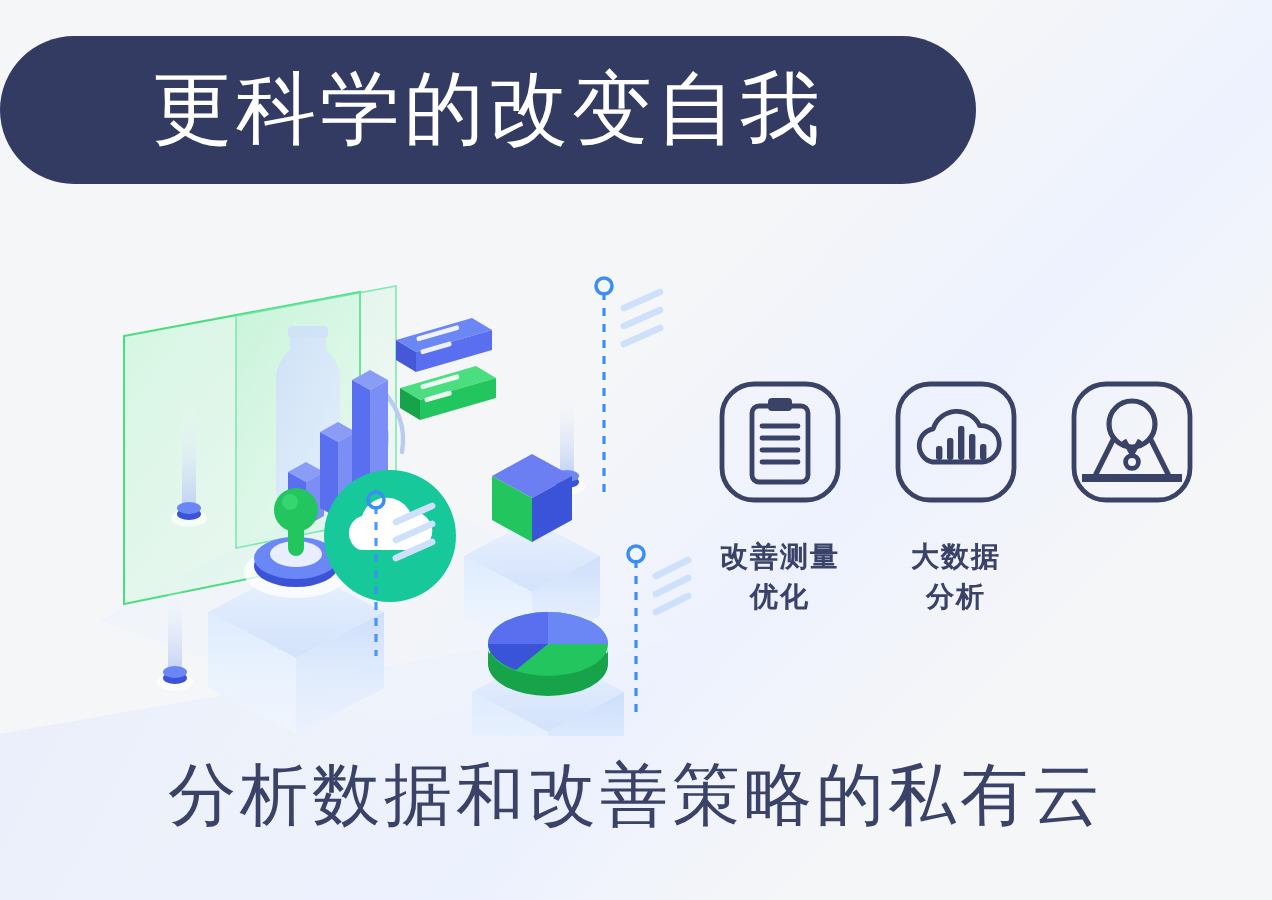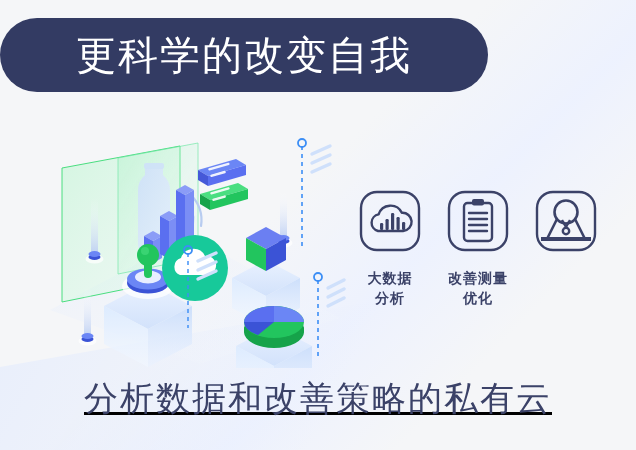--- a/index.html
+++ b/index.html
@@ -60,21 +60,21 @@
     color:#3b4268;
     font-size:14px;
     line-height:20px;
     text-align:center;
     font-weight:700;
     letter-spacing:1px;
     white-space:pre-line;
   }
 
   
-  .tagline-wrap{position:absolute;left:0;top:378px;width:636px;display:flex;justify-content:center;text-decoration:underline;}
+  .tagline-wrap{position:absolute;left:0;top:378px;width:636px;display:flex;justify-content:center;}
   .tagline{
     color:#3b4268;
     font-size:34px;
     letter-spacing:2px;
     font-weight:400;
     white-space:nowrap;
     line-height:1.2;
   }
 </style>
 </head>
@@ -279,55 +279,55 @@
         <g stroke="#cfe0fb" stroke-width="3.4" stroke-linecap="round">
           <line x1="288" y1="160" x2="304" y2="152"></line>
           <line x1="288" y1="169" x2="304" y2="161"></line>
           <line x1="288" y1="178" x2="304" y2="170"></line>
         </g>
       </g>
     </svg>
   </div>
 
   <div class="features">
+
+    <div class="feature">
+      <span class="feature-icon">
+        <svg width="62" height="62" viewBox="0 0 62 62" xmlns="http://www.w3.org/2000/svg">
+          <rect x="2" y="2" width="58" height="58" rx="16" fill="none" stroke="#3b4268" stroke-width="2.4"></rect>
+          <rect x="17" y="13" width="28" height="38" rx="3.5" fill="none" stroke="#3b4268" stroke-width="2.4"></rect>
+          <rect x="25" y="9" width="12" height="6.5" rx="2" fill="#3b4268"></rect>
+          <g stroke="#3b4268" stroke-width="2.4" stroke-linecap="round">
+            <line x1="22" y1="23" x2="40" y2="23"></line>
+            <line x1="22" y1="29" x2="40" y2="29"></line>
+            <line x1="22" y1="35" x2="40" y2="35"></line>
+            <line x1="22" y1="41" x2="40" y2="41"></line>
+          </g>
+        </svg>
+      </span>
+      <span class="feature-label">改善测量
+优化</span>
+    </div>
 
     <div class="feature">
       <span class="feature-icon">
         <svg width="62" height="62" viewBox="0 0 62 62" xmlns="http://www.w3.org/2000/svg">
           <rect x="2" y="2" width="58" height="58" rx="16" fill="none" stroke="#3b4268" stroke-width="2.4"></rect>
           <path d="M19 41 a8.5 8.5 0 0 1 .6 -16.6 a12.5 12.5 0 0 1 23.2 -1.6 a8.5 8.5 0 0 1 1.4 18.2 z" fill="none" stroke="#3b4268" stroke-width="2.4" stroke-linejoin="round"></path>
           <g fill="#3b4268">
             <rect x="21" y="33" width="3.2" height="7" rx="1.2"></rect>
             <rect x="26.5" y="29" width="3.2" height="11" rx="1.2"></rect>
             <rect x="32" y="23" width="3.2" height="17" rx="1.2"></rect>
             <rect x="37.5" y="27" width="3.2" height="13" rx="1.2"></rect>
             <rect x="43" y="32" width="3.2" height="8" rx="1.2"></rect>
           </g>
         </svg>
       </span>
       <span class="feature-label">大数据
 分析</span>
-    </div>
-
-    <div class="feature">
-      <span class="feature-icon">
-        <svg width="62" height="62" viewBox="0 0 62 62" xmlns="http://www.w3.org/2000/svg">
-          <rect x="2" y="2" width="58" height="58" rx="16" fill="none" stroke="#3b4268" stroke-width="2.4"></rect>
-          <rect x="17" y="13" width="28" height="38" rx="3.5" fill="none" stroke="#3b4268" stroke-width="2.4"></rect>
-          <rect x="25" y="9" width="12" height="6.5" rx="2" fill="#3b4268"></rect>
-          <g stroke="#3b4268" stroke-width="2.4" stroke-linecap="round">
-            <line x1="22" y1="23" x2="40" y2="23"></line>
-            <line x1="22" y1="29" x2="40" y2="29"></line>
-            <line x1="22" y1="35" x2="40" y2="35"></line>
-            <line x1="22" y1="41" x2="40" y2="41"></line>
-          </g>
-        </svg>
-      </span>
-      <span class="feature-label">改善测量
-优化</span>
     </div>
 
     <div class="feature">
       <span class="feature-icon">
         <svg width="62" height="62" viewBox="0 0 62 62" xmlns="http://www.w3.org/2000/svg">
           <defs>
             <clipPath id="clipAgent">
               <rect x="3.2" y="3.2" width="55.6" height="55.6" rx="15"></rect>
             </clipPath>
           </defs>

